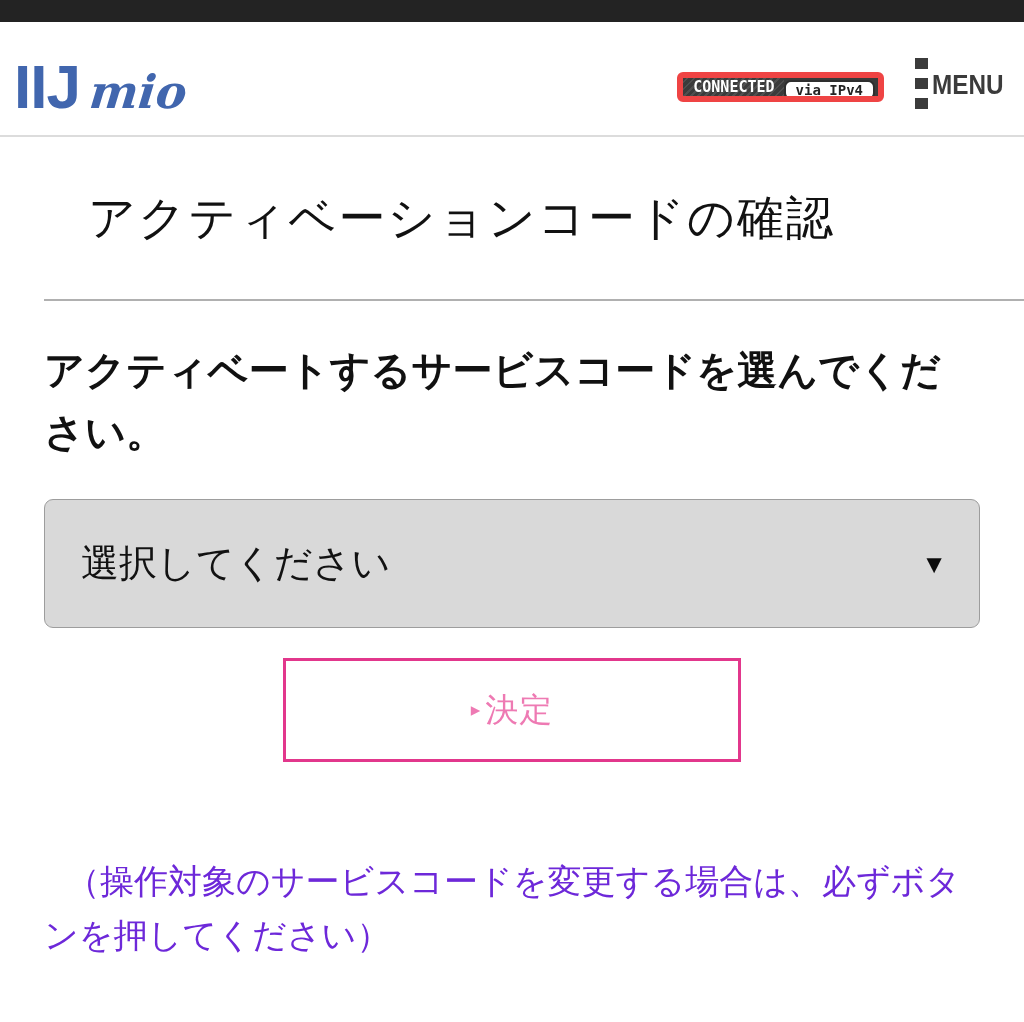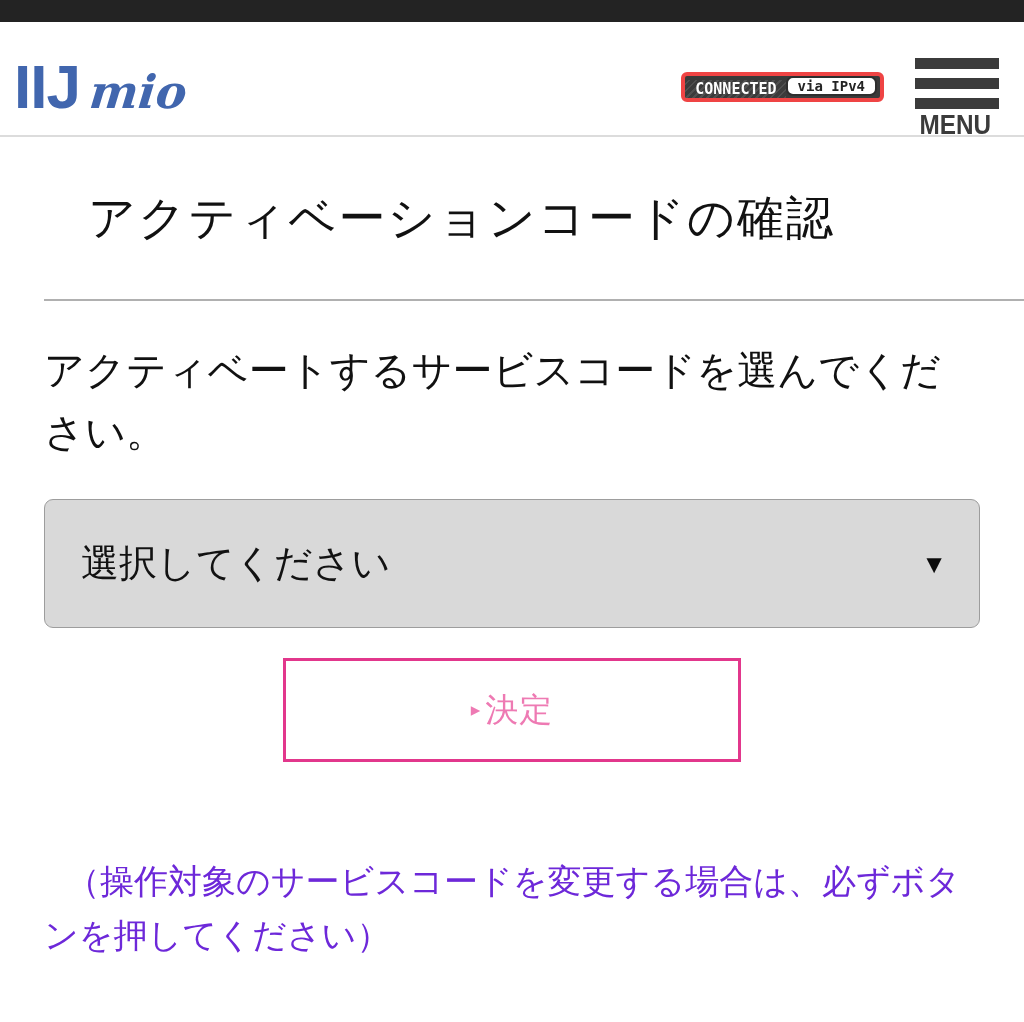--- a/index.html
+++ b/index.html
@@ -61,22 +61,22 @@
     transform: skewX(-6deg);
   }
 
   
   .conn-badge {
     position: absolute;
     right: 140px;
     top: 50px;
     height: 30px;
     display: flex;
-    align-items: flex-end;
-    border: 4px solid #ef4444;
+    align-items: flex-start;
+    border: 6px solid #ef4444;
     border-radius: 6px;
     overflow: hidden;
     background: #3a3a3a;
     box-sizing: border-box;
   }
   .conn-state {
     display: flex;
     align-items: center;
     padding: 0 9px 0 10px;
     color: #ffffff;
@@ -108,21 +108,22 @@
     box-sizing: border-box;
   }
 
   
   .menu-button {
     position: absolute;
     right: 17px;
     top: 36px;
     width: 92px;
     display: flex;
-    flex-direction: column;
+    flex-direction: row;
+    align-items: center;
     cursor: pointer;
   }
   .menu-bars {
     width: 84px;
   }
   .menu-bar {
     height: 11px;
     background: #3b3b3b;
     margin-bottom: 9px;
   }
@@ -161,20 +162,21 @@
   .content {
     padding: 0 44px;
   }
   .instruction {
     margin: 0;
     padding-top: 38px;
     font-size: 40px;
     line-height: 1.55;
     color: #111111;
     letter-spacing: 0px;
+    font-weight: bold;
   }
 
   
   .select-wrap {
     margin-top: 36px;
     position: relative;
     height: 112px;
   }
   .service-select {
     width: 100%;

